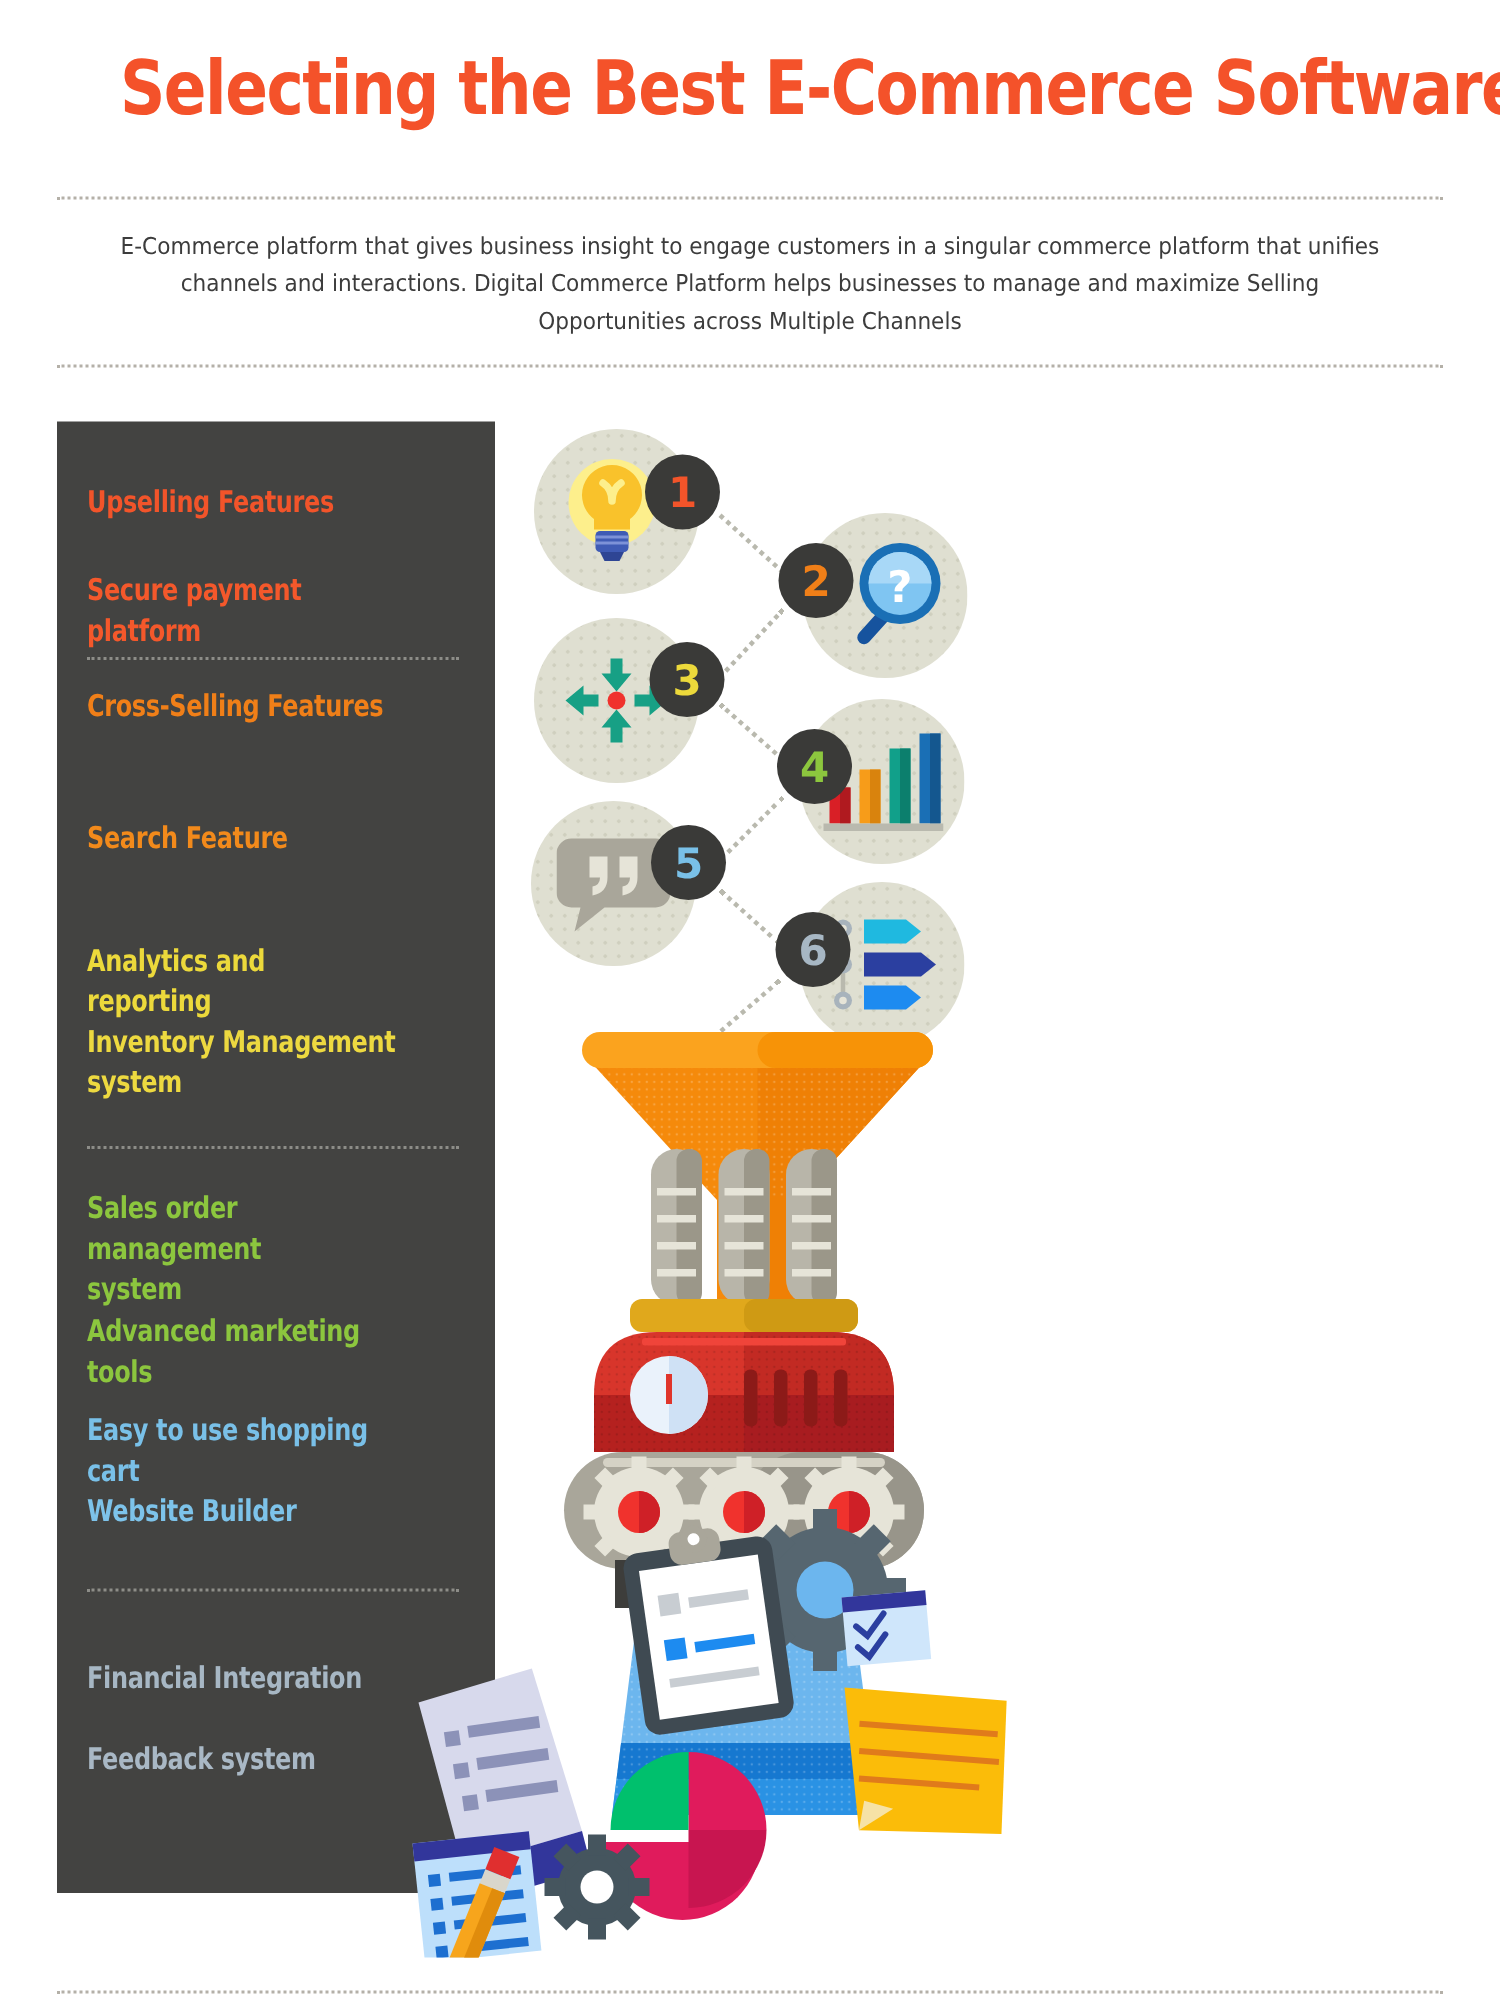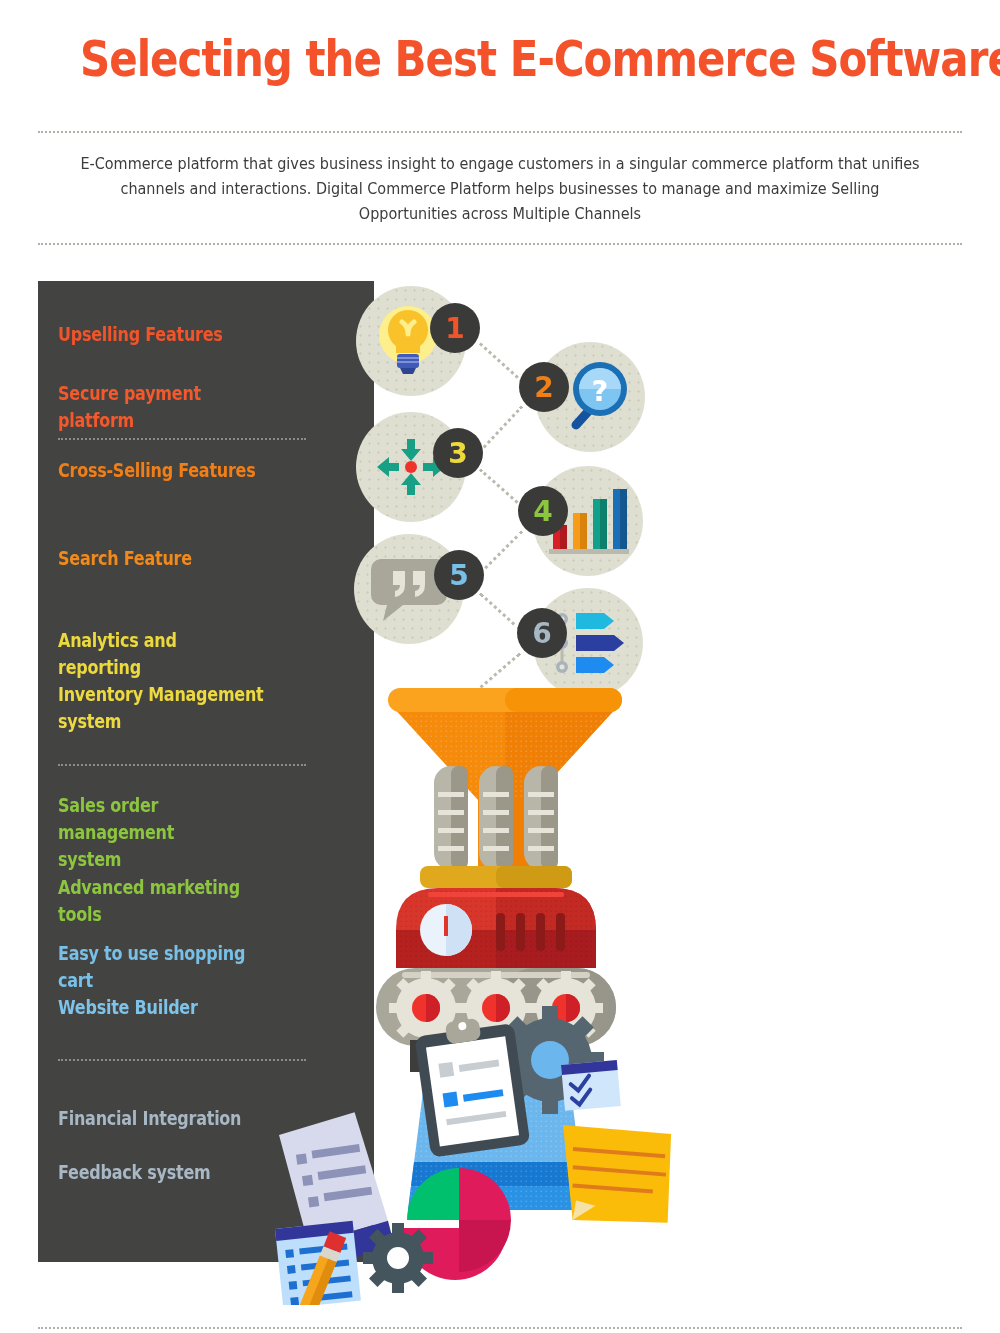--- a/index.html
+++ b/index.html
@@ -53,21 +53,21 @@
     line-height: 25px;
     color: #3c3c3c;
     transform: scaleX(0.93);
     transform-origin: center top;
   }
 
   
   .sidebar {
     position: absolute;
     left: 38px; top: 281px;
-    width: 336px; height: 981px;
+    width: 292px; height: 981px;
     background: #434341;
   }
   .side-item {
     position: absolute;
     left: 20px;
     width: 258px;
     font-family: "DejaVu Sans", sans-serif;
     font-weight: bold;
     font-size: 20px;
     line-height: 27px;

